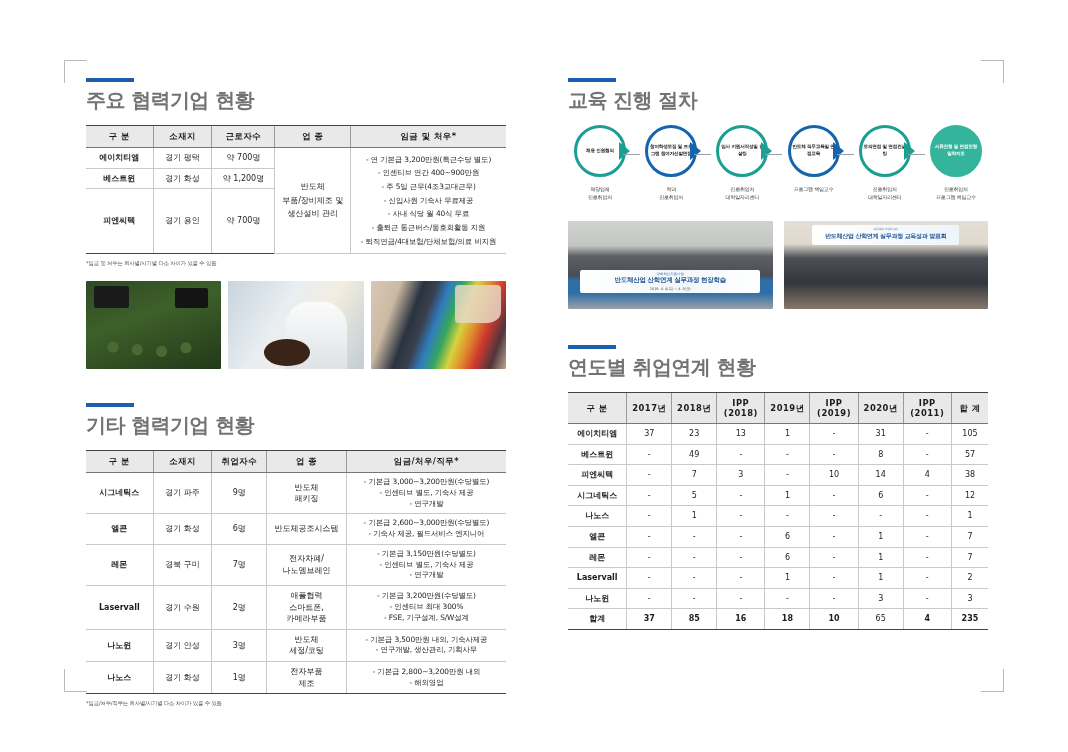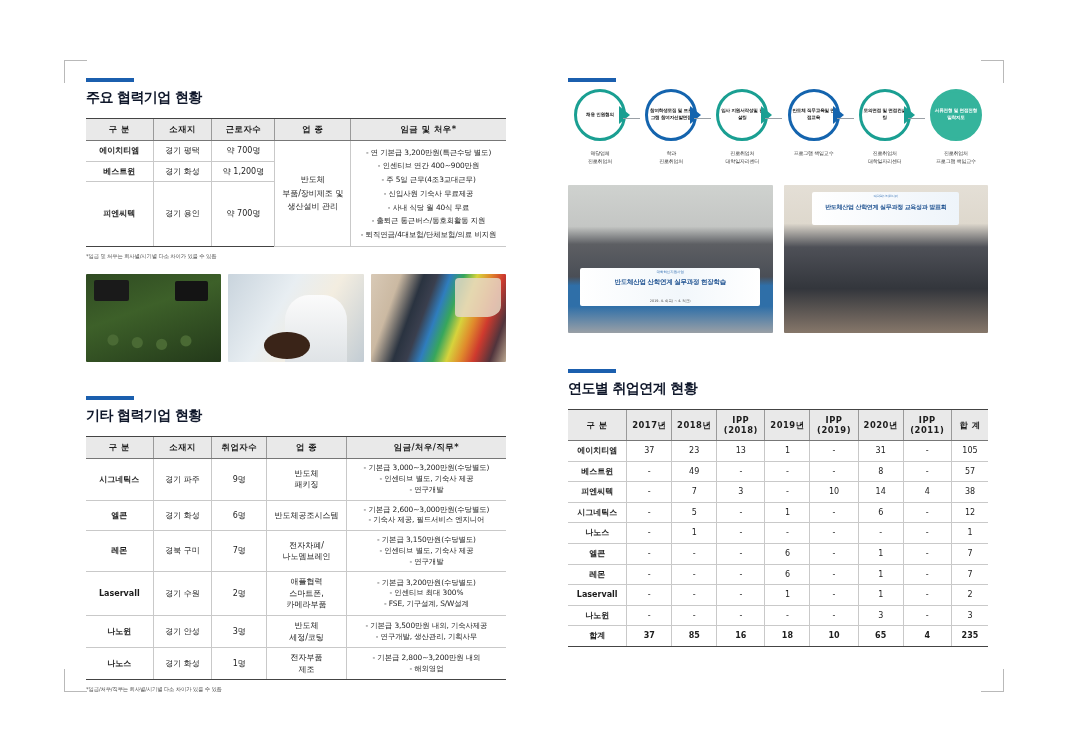--- a/index.html
+++ b/index.html
@@ -21,21 +21,21 @@
 
   
   .col{position:absolute;top:78px;width:420px;}
   .col.left{left:86px;}
   .col.right{left:568px;}
 
   
   .sec{margin-bottom:4px;}
   .accent{width:48px;height:4px;background:#1B5FAE;margin-bottom:7px;}
   .sec-title{
-    font-size:14px;font-weight:bold;color:#0f172a;
+    font-size:20px;font-weight:bold;color:#737373;
     letter-spacing:-0.6px;line-height:1.15;margin:0 0 13px 0;
   }
 
   
   table.doc{
     border-collapse:collapse;width:100%;
     font-size:8px;color:#1c1c1c;
     table-layout:fixed;
   }
   table.doc th{
@@ -61,21 +61,21 @@
   table.doc td:first-child{border-left:none;}
   table.doc tr:last-child td{border-bottom:1.5px solid #444;}
   td.name{font-weight:bold;}
   td.wide{text-align:left;padding-left:6px;font-size:7.4px;white-space:pre-line;letter-spacing:-0.1px;}
   .note{font-size:5.4px;color:#555;margin-top:6px;letter-spacing:-0.2px;}
 
   
   .photos{display:flex;gap:7px;margin-top:14px;}
   .photo{flex:1;height:88px;border-radius:1px;overflow:hidden;position:relative;}
   .photos.two{gap:11px;margin-top:0;}
-  .photos.two .photo{height:148px;}
+  .photos.two .photo{height:88px;}
 
   
   .pb-board{background:
      radial-gradient(circle at 20% 75%,#4a6a34 0 5px,transparent 6px),
      radial-gradient(circle at 38% 78%,#4a6a34 0 5px,transparent 6px),
      radial-gradient(circle at 56% 80%,#4a6a34 0 5px,transparent 6px),
      radial-gradient(circle at 74% 76%,#4a6a34 0 5px,transparent 6px),
      linear-gradient(160deg,#2f4a22 0%,#3d6029 40%,#23391a 100%);}
   .pb-board::before{content:"";position:absolute;left:6%;top:6%;width:26%;height:24%;background:#1a1a1a;border-radius:2px;box-shadow:38% 0 0 #1a1a1a;}
   .pb-board::after{content:"";position:absolute;right:10%;top:8%;width:24%;height:22%;background:#141414;border-radius:2px;}
@@ -269,20 +269,21 @@
           </tbody>
       </table>
       <div class="note">*임금/처우/직무는 회사별/시기별 다소 차이가 있을 수 있음</div>
     </div>
   </div>
 
   <div class="col right">
 
     <div class="sec">
       <div class="accent"></div>
+      <h2 class="sec-title">교육 진행 절차</h2>
 
       <div class="flow" id="flow-diagram">
           <div class="fstep">
             <div class="fcircle teal">
               <span>채용
 인원협의</span>
               <span class="fpoint teal"></span>
               <span class="fline"></span>
             </div>
             <div class="fsub">해당업체
@@ -488,21 +489,21 @@
               <td>-</td>
               <td>3</td>
             </tr>
             <tr>
               <td class="name">합계</td>
               <td style="font-weight: bold;">37</td>
               <td style="font-weight: bold;">85</td>
               <td style="font-weight: bold;">16</td>
               <td style="font-weight: bold;">18</td>
               <td style="font-weight: bold;">10</td>
-              <td style="font-weight: bold;">65</td>
+              <td style="font-weight: normal;">65</td>
               <td style="font-weight: bold;">4</td>
               <td style="font-weight: bold;">235</td>
             </tr>
           </tbody>
       </table>
     </div>
   </div>
 </div>
 
 </body></html>

